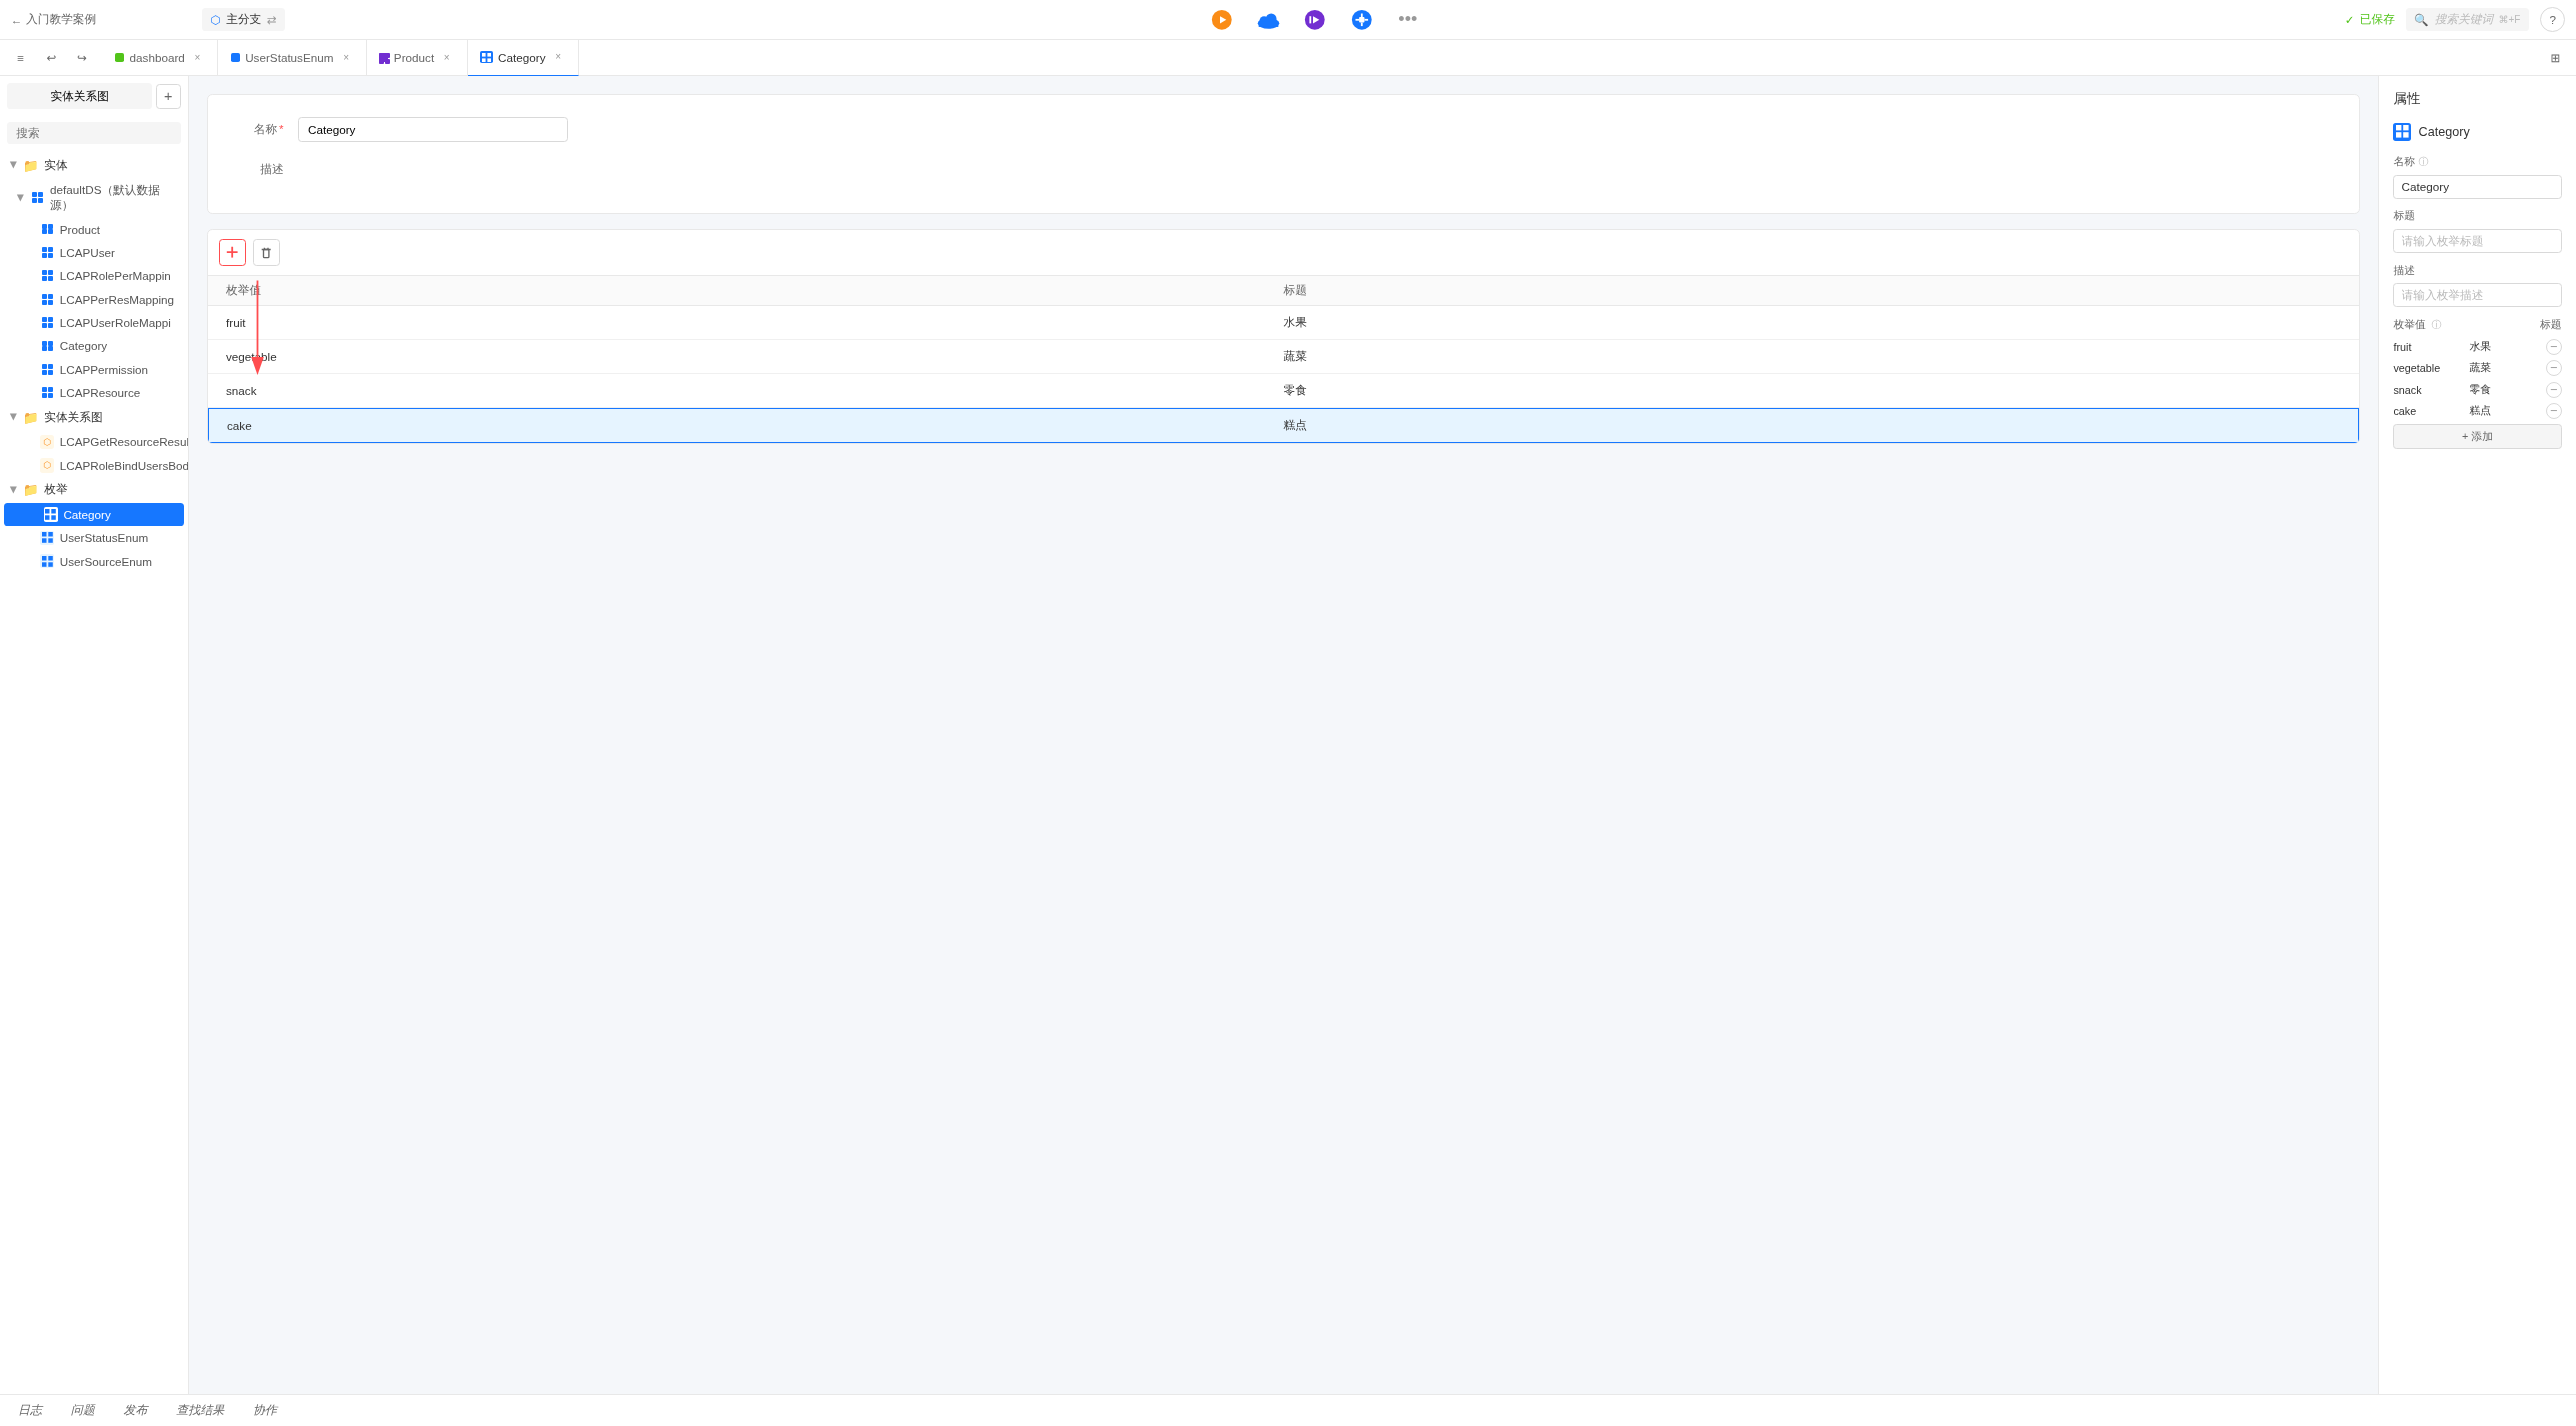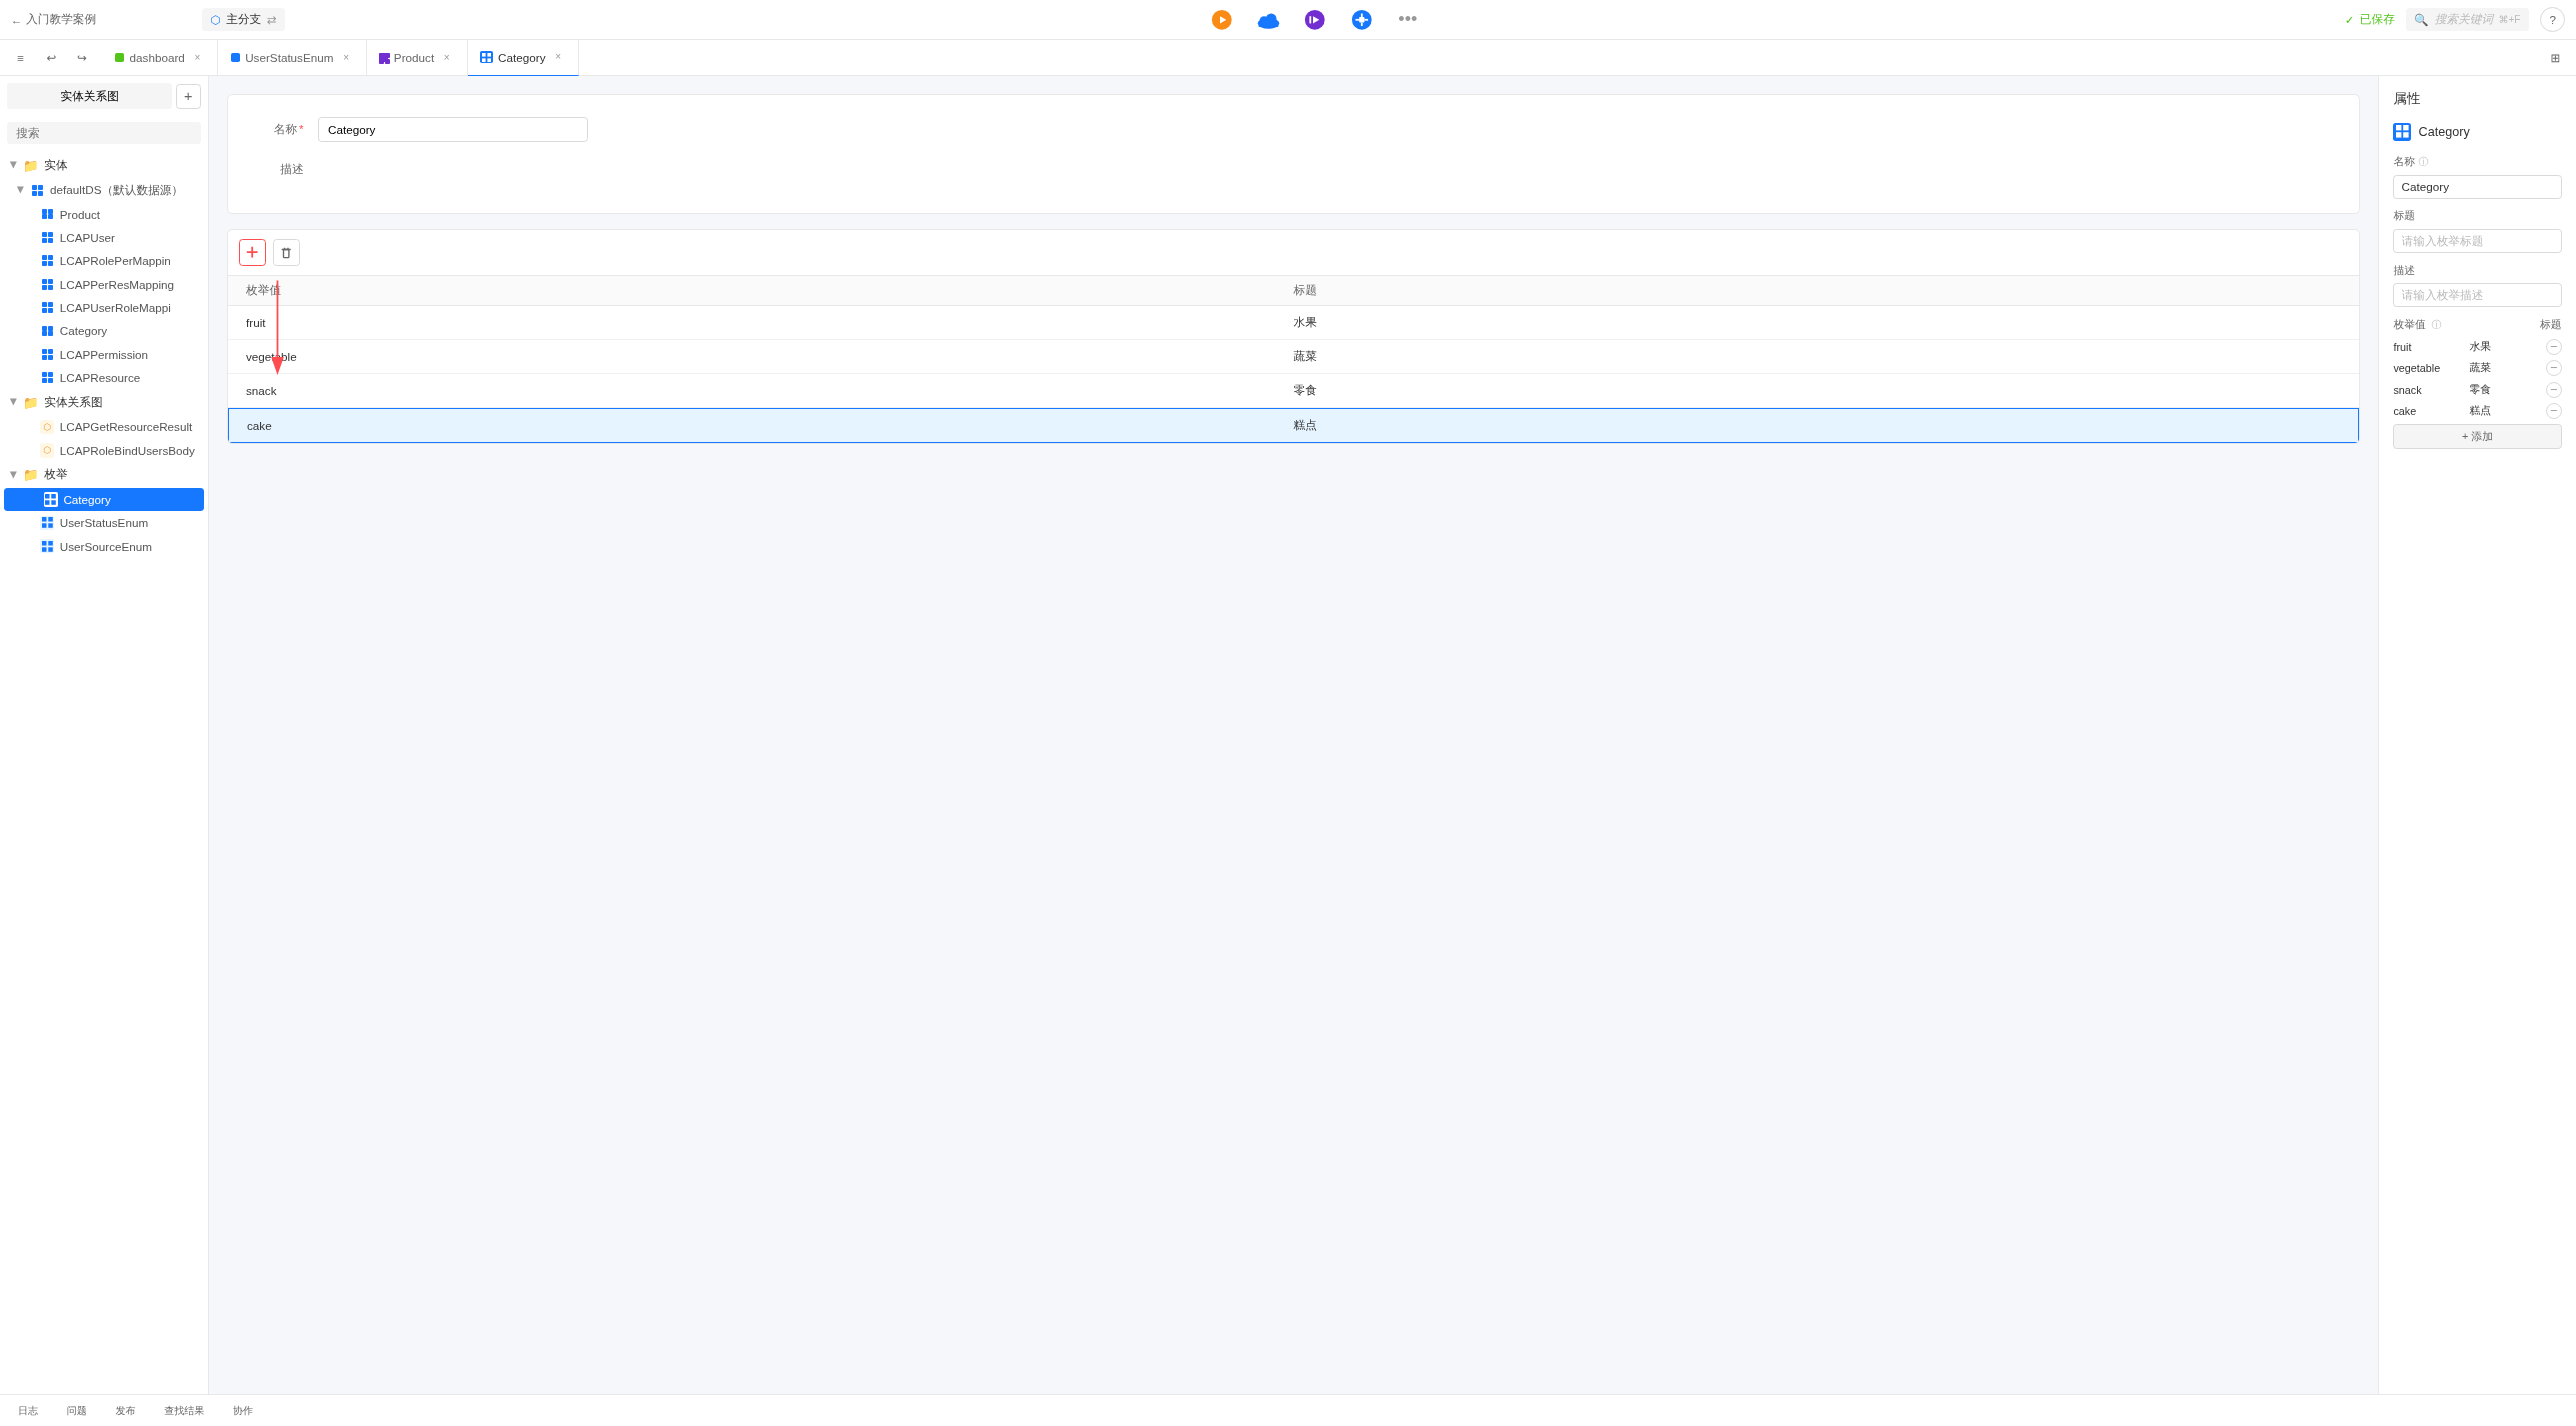--- a/index.html
+++ b/index.html
@@ -25,21 +25,21 @@
     .tab { display: flex; align-items: center; gap: 5.4px; padding: 0 12.6px; height: 36px; border-right: 0.9px solid #e8e8e8; cursor: pointer; font-size: 11.7px; color: #666; white-space: nowrap; }
     .tab.active { background: #fff; color: #333; border-bottom: 1.8px solid #1677ff; }
     .tab-dot { width: 9px; height: 9px; border-radius: 1.8px; }
     .tab-close { width: 14.4px; height: 14.4px; display: flex; align-items: center; justify-content: center; border-radius: 2.7px; color: #999; font-size: 10px; }
     .nav-right { display: flex; align-items: center; padding: 0 7.2px; }
 
     
     .main { display: flex; height: calc(100vh - 76px - 32px); }
 
     
-    .sidebar { width: 209px; background: #fff; border-right: 0.9px solid #e8e8e8; display: flex; flex-direction: column; overflow: hidden; }
+    .sidebar { width: 189px; background: #fff; border-right: 0.9px solid #e8e8e8; display: flex; flex-direction: column; overflow: hidden; }
     .sidebar-toolbar { display: flex; align-items: center; gap: 3.6px; padding: 7.2px; }
     .entity-relation-btn { flex: 1; background: #f5f5f5; border: none; border-radius: 3.6px; padding: 5.4px 10.8px; font-size: 11.7px; cursor: pointer; text-align: center; }
     .add-btn { width: 25px; height: 25px; display: flex; align-items: center; justify-content: center; border: 0.9px solid #d9d9d9; border-radius: 3.6px; cursor: pointer; color: #666; font-size: 14.4px; }
     .search-box { padding: 5.4px 7.2px; }
     .search-input { width: 100%; background: #f5f5f5; border: none; border-radius: 3.6px; padding: 4.5px 9px; font-size: 11.7px; color: #333; outline: none; }
     .sidebar-tree { flex: 1; overflow-y: auto; padding: 3.6px 0; }
     .tree-section { }
     .tree-section-header { display: flex; align-items: center; gap: 5.4px; padding: 5.4px 10.8px; cursor: pointer; font-size: 11.7px; color: #333; font-weight: 500; }
     .chevron { font-size: 9px; color: #999; transition: transform 0.2s; }
     .chevron.open { transform: rotate(90deg); }
@@ -86,21 +86,21 @@
     .enum-values-section { margin-top: 10.8px; }
     .enum-values-header { display: flex; justify-content: space-between; font-size: 10.8px; color: #666; margin-bottom: 7.2px; }
     .enum-value-row { display: flex; align-items: center; gap: 7.2px; margin-bottom: 5.4px; }
     .enum-value-key { font-size: 10.8px; color: #333; flex: 1; }
     .enum-value-label { font-size: 10.8px; color: #333; flex: 1; }
     .enum-value-delete { width: 16px; height: 16px; border-radius: 50%; border: 0.9px solid #d9d9d9; display: flex; align-items: center; justify-content: center; cursor: pointer; color: #999; font-size: 12.6px; }
     .add-enum-btn { width: 100%; background: #f5f5f5; border: 0.9px solid #d9d9d9; border-radius: 3.6px; padding: 4.5px; font-size: 10.8px; color: #666; cursor: pointer; text-align: center; }
 
     
     .bottom-bar { height: 32px; background: #fff; border-top: 0.9px solid #e8e8e8; display: flex; align-items: center; padding: 0 14.4px; gap: 21.6px; }
-    .bottom-tab { font-size: 10px; color: #666; cursor: pointer; padding: 0 3.6px; }
+    .bottom-tab { font-size: 12px; color: #666; cursor: pointer; padding: 0 3.6px; font-style: italic; }
 
     
     .grid-icon { display: grid; grid-template-columns: 1fr 1fr; gap: 0.9px; width: 10.8px; height: 10.8px; }
     .grid-cell { background: #1677ff; border-radius: 0.9px; }
     .folder-icon { color: #fa8c16; font-size: 12.6px; }
   </style>
 </head>
 <body>
 
 <div class="top-bar">

